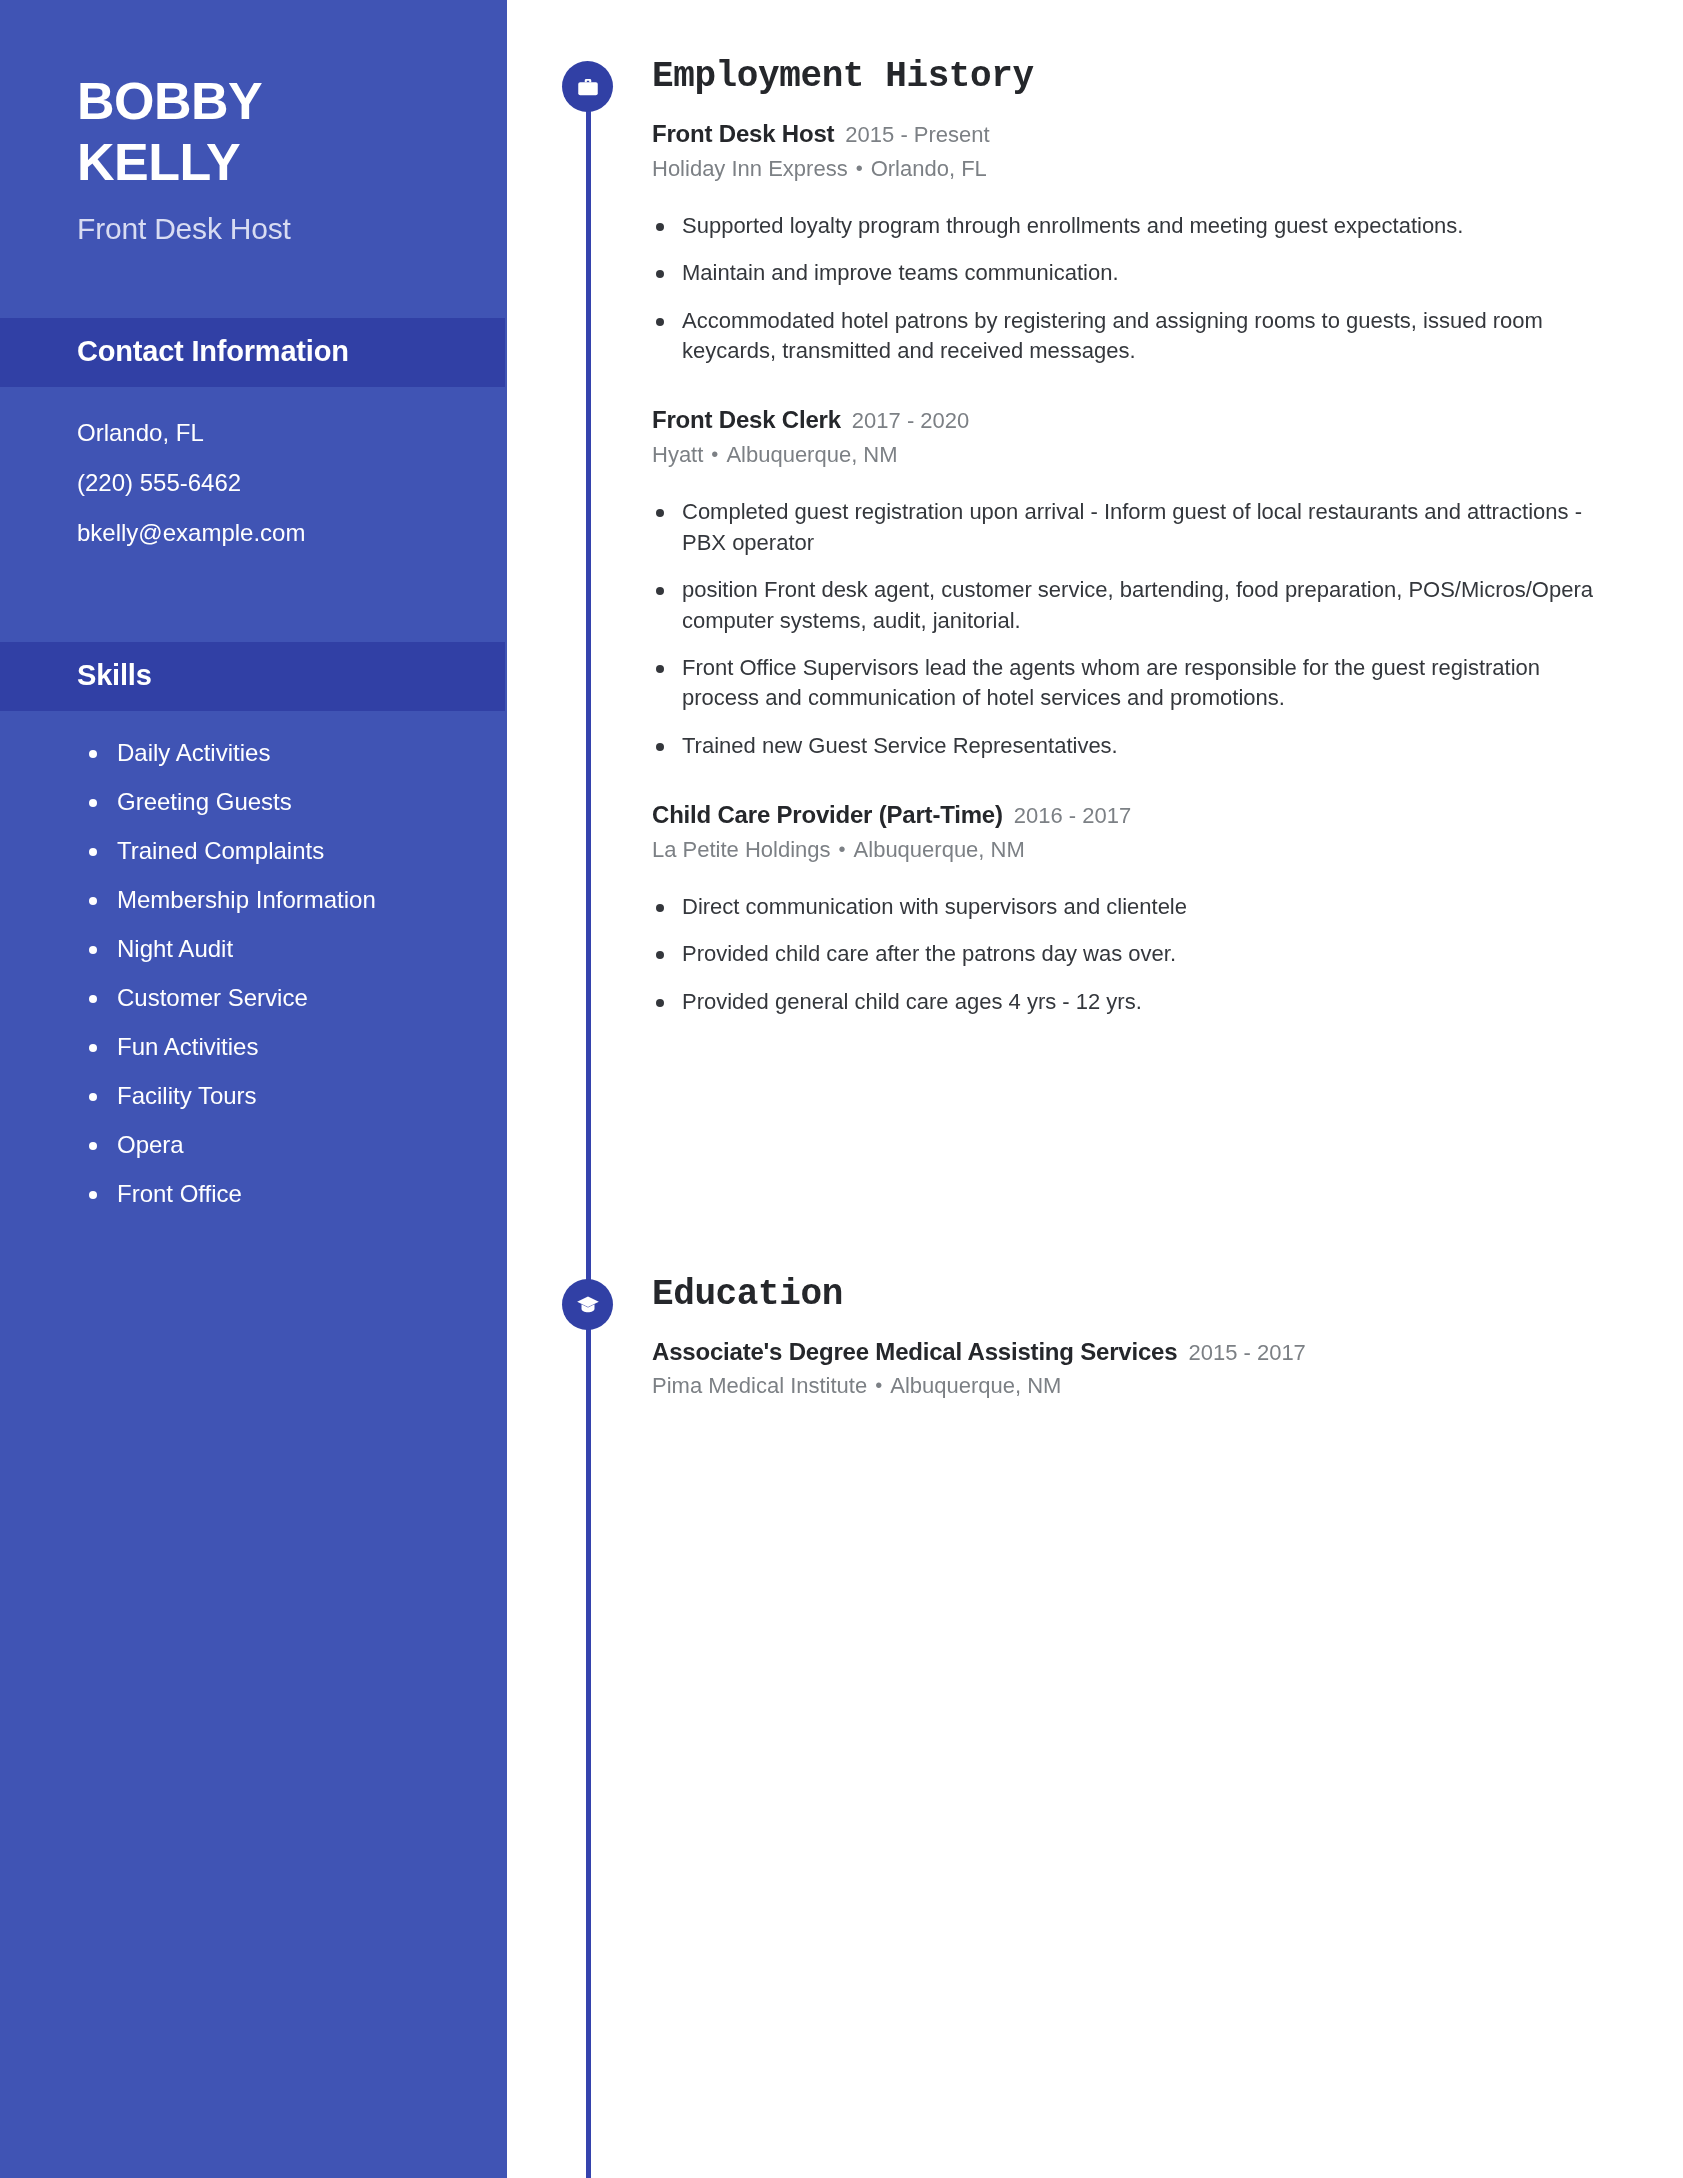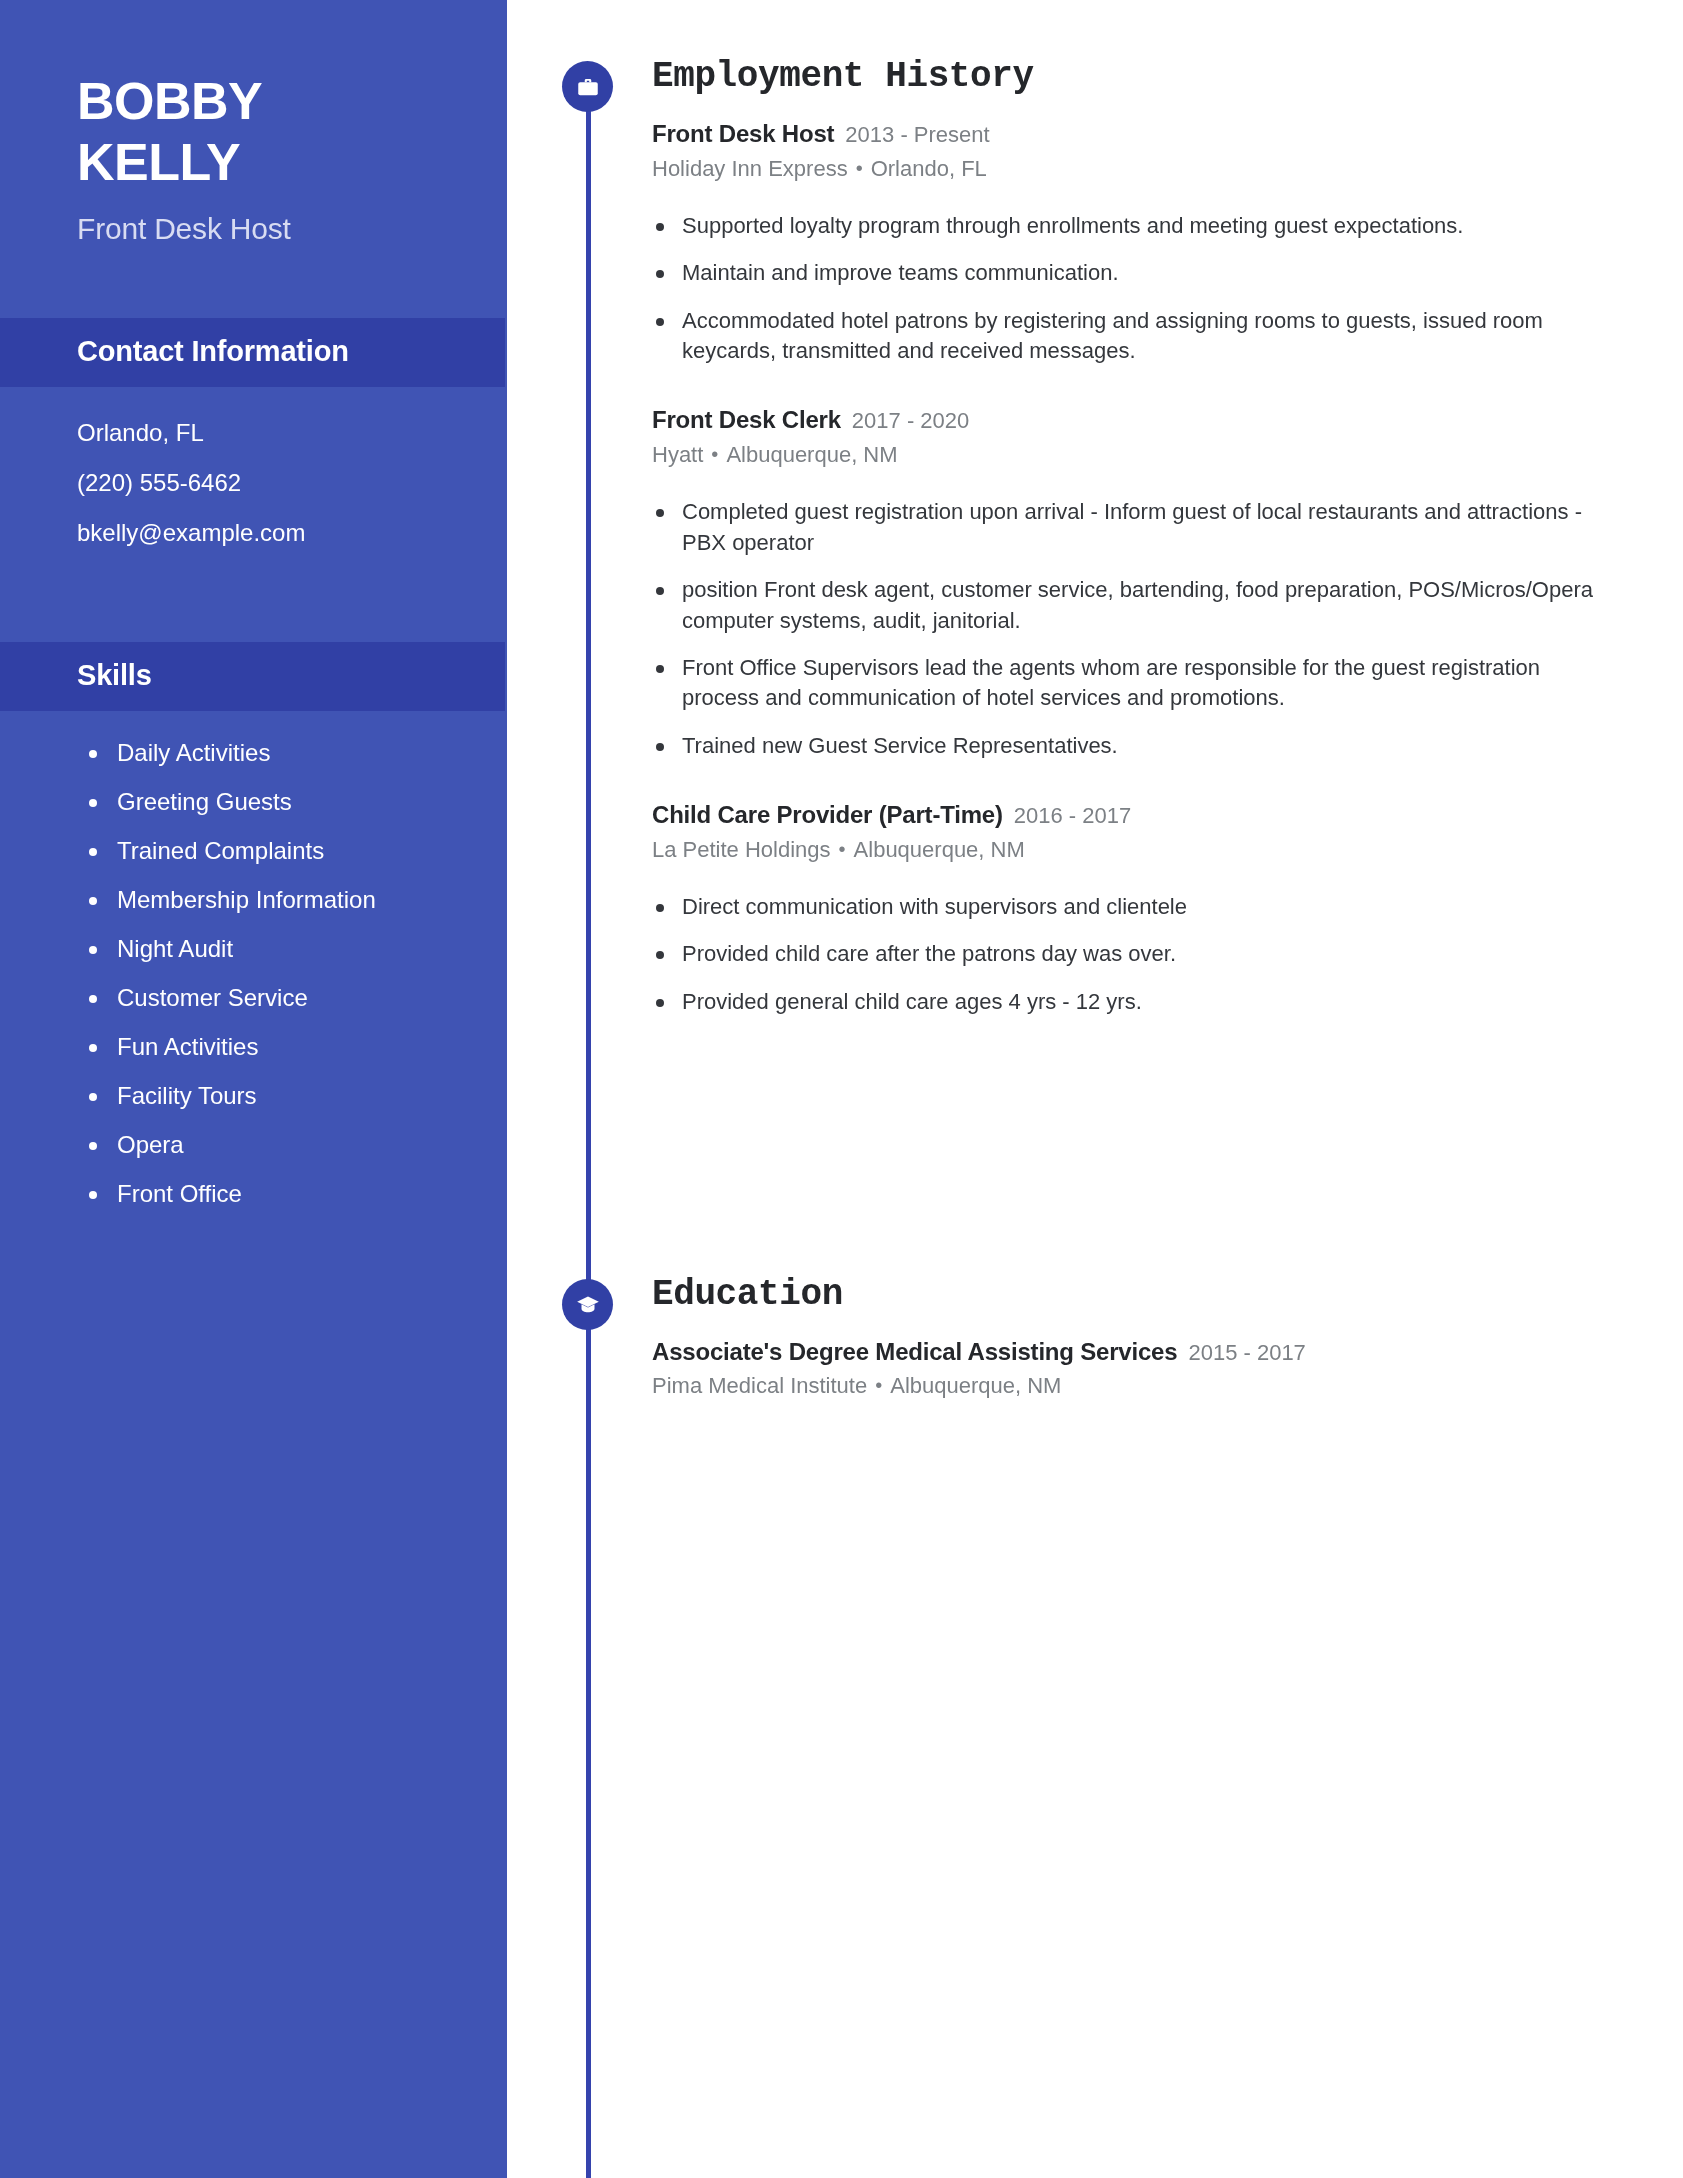--- a/index.html
+++ b/index.html
@@ -271,21 +271,21 @@
             <path d="M9 7.5V5.9c0-.7.6-1.3 1.3-1.3h3.4c.7 0 1.3.6 1.3 1.3v1.6h-1.9V6.3h-2.2v1.2H9z" fill="#ffffff"></path>
           </svg>
         </span>
         <div class="sec-title">Employment History</div>
       </div>
 
       <div class="entries">
 
         <div class="entry">
           <div class="entry-headline">
-            <span class="entry-role">Front Desk Host</span><span class="entry-dates">2013 - Present</span>
+            <span class="entry-role">Front Desk Host</span><span class="entry-dates">2015 - Present</span>
           </div>
           <div class="entry-meta">
             <span>Holiday Inn Express</span><span class="dot">•</span><span>Orlando, FL</span>
           </div>
           <div class="bullets">
             <div class="bullet">Supported loyalty program through enrollments and meeting guest expectations.</div>
             <div class="bullet">Maintain and improve teams communication.</div>
             <div class="bullet">Accommodated hotel patrons by registering and assigning rooms to guests, issued room keycards, transmitted and received messages.</div>
           </div>
         </div>

